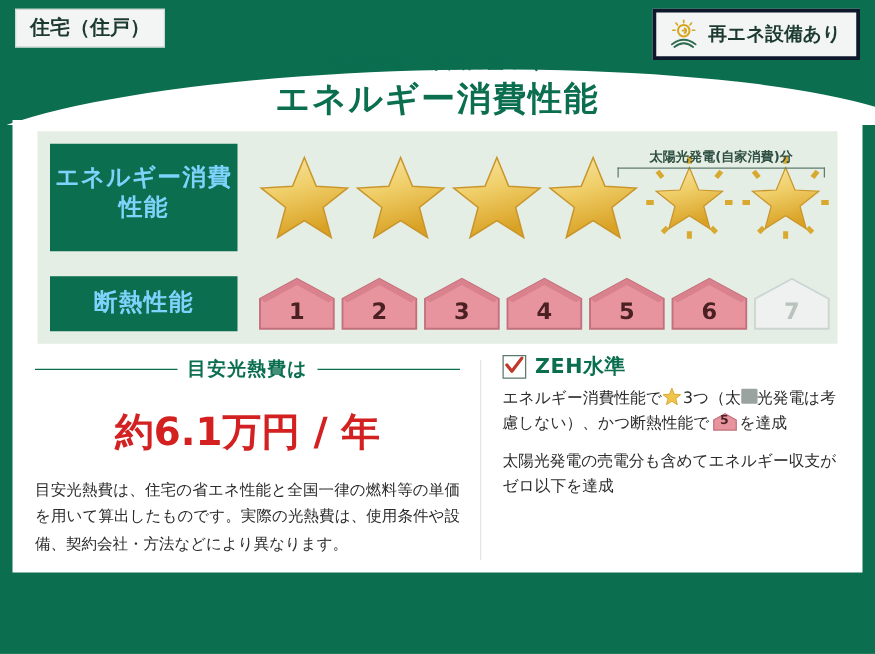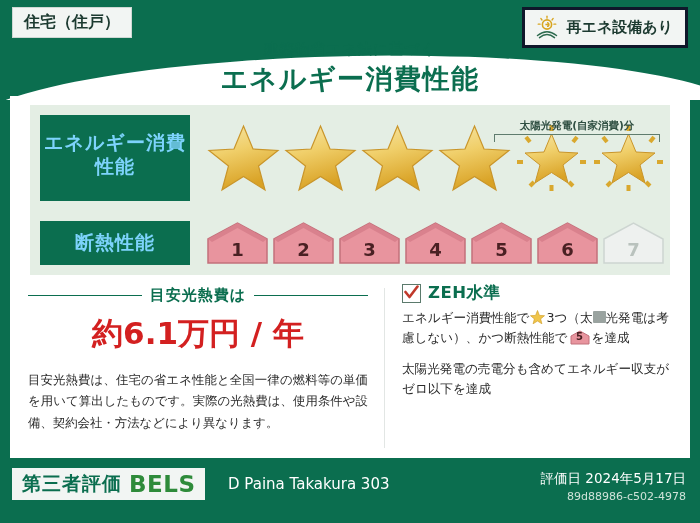--- a/index.html
+++ b/index.html
@@ -128,21 +128,21 @@
   }
   .cost-head{
     display:flex;align-items:center;gap:8px;margin:4px 0 0 0;
   }
   .cost-head .hline{flex:1;height:1px;background:#0b6e4f;}
   .cost-head .htext{
     font-size:15px;font-weight:bold;color:#0b6e4f;letter-spacing:1px;white-space:nowrap;
   }
   .cost-value{
     text-align:center;font-size:31px;font-weight:bold;color:#d32020;
-    margin-top:8px;letter-spacing:0px;
+    margin-top:20px;letter-spacing:0px;
   }
   .cost-note{
     margin-top:14px;font-size:12.4px;color:#2b2b2b;line-height:1.72;
     text-align:justify;
   }
   .check-item{margin-bottom:3px;}
   .check-title{
     display:flex;align-items:center;gap:7px;
   }
   .chk{
@@ -397,23 +397,14 @@
         </div>
 
         <div class="check-item" style="margin-top:10px;">
           <div class="check-body">太陽光発電の売電分も含めてエネルギー収支がゼロ以下を達成</div>
         </div>
 
       </div>
     </div>
   </div>
 
-  <div class="footer-zone">
-    <div class="bels-box">
-      <span class="bels-jp">第三者評価</span>
-      <span class="bels-en">BELS</span>
-    </div>
-    <div class="bldg-name">D Paina Takakura 303</div>
-    <div class="eval-date">評価日 2024年5月17日</div>
-    <div class="eval-id">89d88986-c502-4978</div>
-  </div>
 
 </div>
 
 </body></html>

